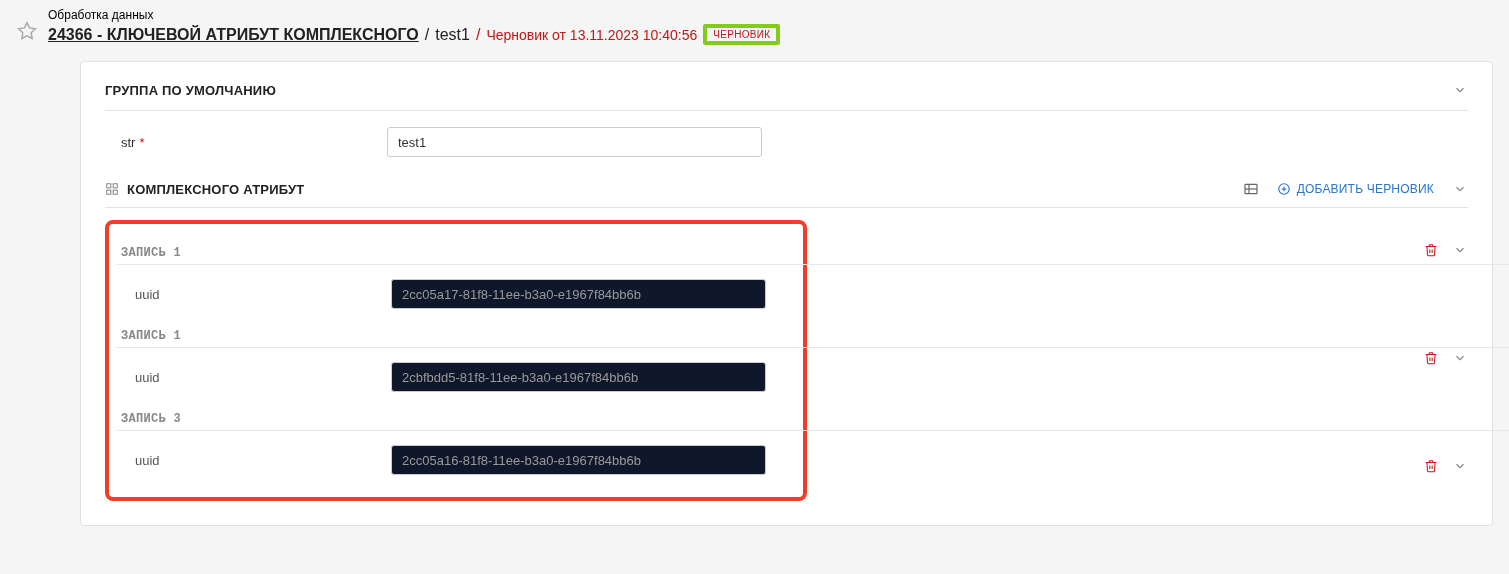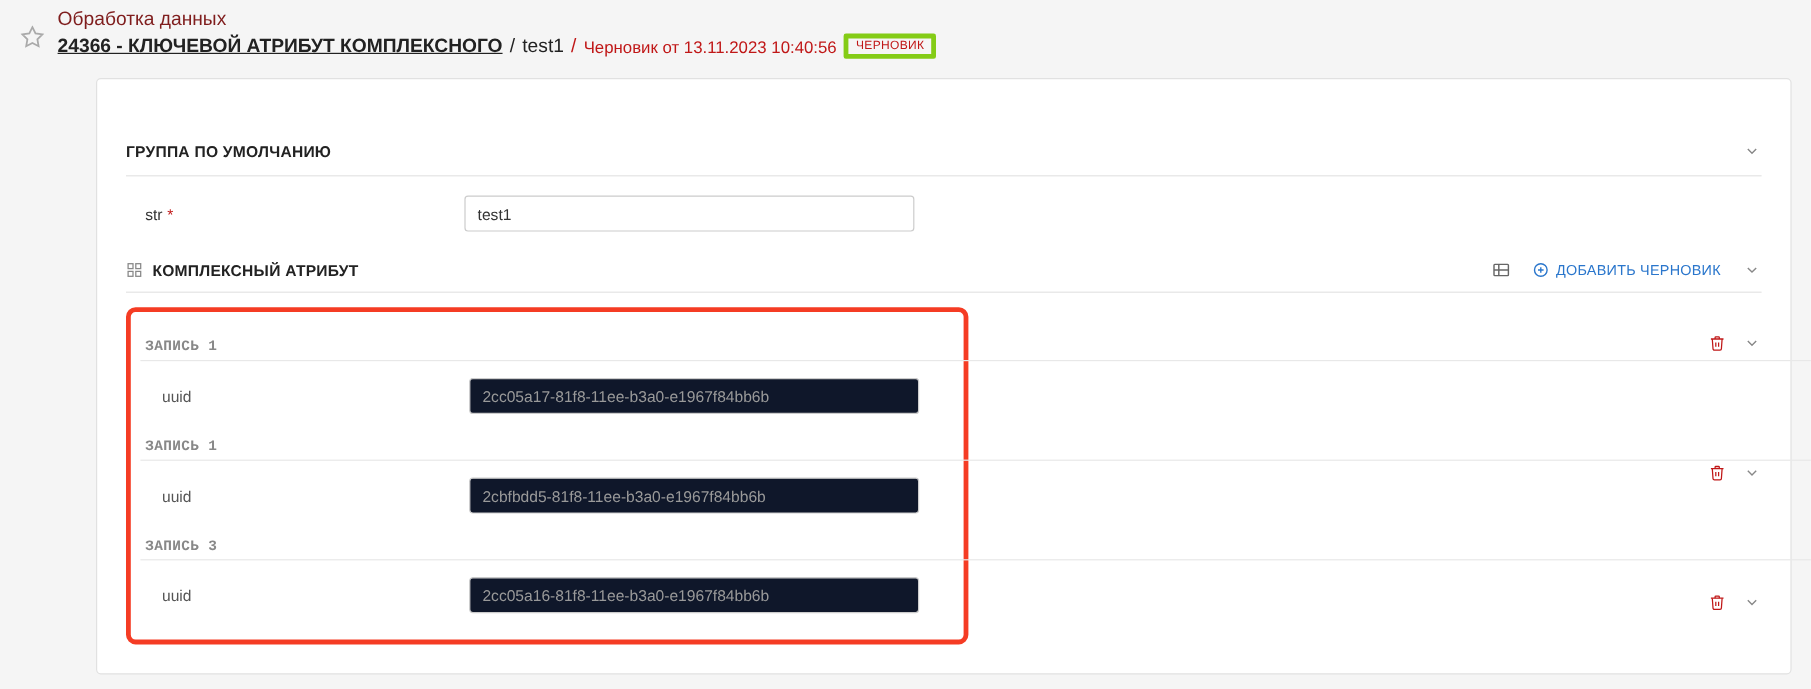--- a/index.html
+++ b/index.html
@@ -23,22 +23,22 @@
     height: 22px;
     margin-top: 12px;
     display: flex;
     align-items: center;
     justify-content: center;
     color: #aaa;
     flex-shrink: 0;
   }
   .header-texts { flex: 1; }
   .breadcrumb {
-    font-size: 16px;
-    color: #7f1d1d;
+    font-size: 12px;
+    color: #000000;
     margin-bottom: 2px;
   }
   .title-line {
     display: flex;
     align-items: center;
     gap: 6px;
     font-size: 16px;
     font-weight: 700;
     flex-wrap: wrap;
   }
@@ -69,21 +69,20 @@
     border-radius: 4px;
     padding: 20px 24px 24px 24px;
   }
   .group-header {
     display: flex;
     align-items: center;
     justify-content: space-between;
     padding-bottom: 12px;
     border-bottom: 1px solid #e4e4e4;
     margin-bottom: 16px;
-    margin-top: 32px;
   }
   .group-title {
     font-size: 13px;
     font-weight: 700;
     color: #222;
     letter-spacing: 0.2px;
   }
   .chev {
     width: 16px;
     height: 16px;
@@ -259,21 +258,21 @@
     <div class="complex-header">
       <div class="complex-title-wrap">
         <span class="complex-icon">
           <svg viewBox="0 0 24 24" width="14" height="14" fill="none" stroke="currentColor" stroke-width="1.8">
               <rect x="3" y="3" width="7" height="7"></rect>
               <rect x="14" y="3" width="7" height="7"></rect>
               <rect x="3" y="14" width="7" height="7"></rect>
               <rect x="14" y="14" width="7" height="7"></rect>
             </svg>
         </span>
-        <span class="group-title">КОМПЛЕКСНЫЙ АТРИБУТ</span>
+        <span class="group-title">КОМПЛЕКСНОГО АТРИБУТ</span>
       </div>
       <div class="complex-actions">
         <span class="table-icon">
           <svg viewBox="0 0 24 24" width="16" height="16" fill="none" stroke="currentColor" stroke-width="1.8">
               <rect x="3" y="5" width="18" height="14" rx="1"></rect>
               <line x1="3" y1="12" x2="21" y2="12"></line>
               <line x1="9" y1="5" x2="9" y2="19"></line>
             </svg>
         </span>
         <span class="add-attr">

